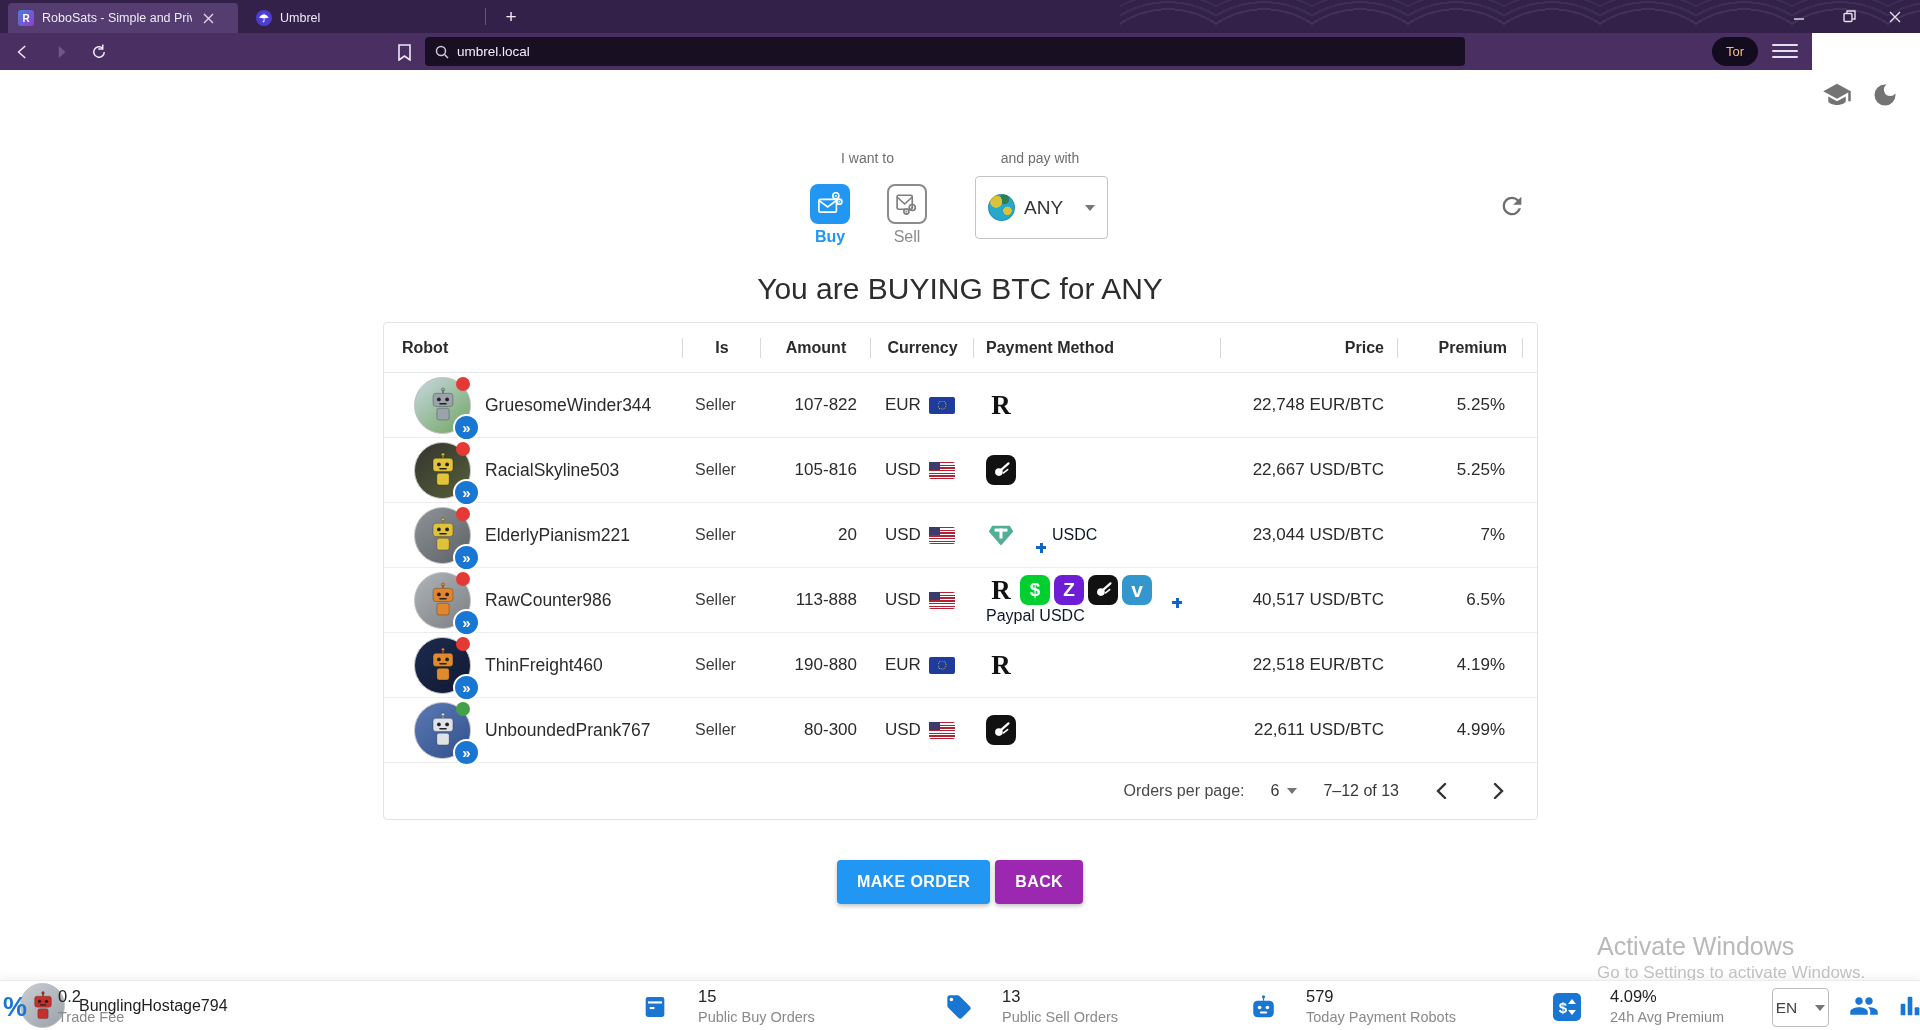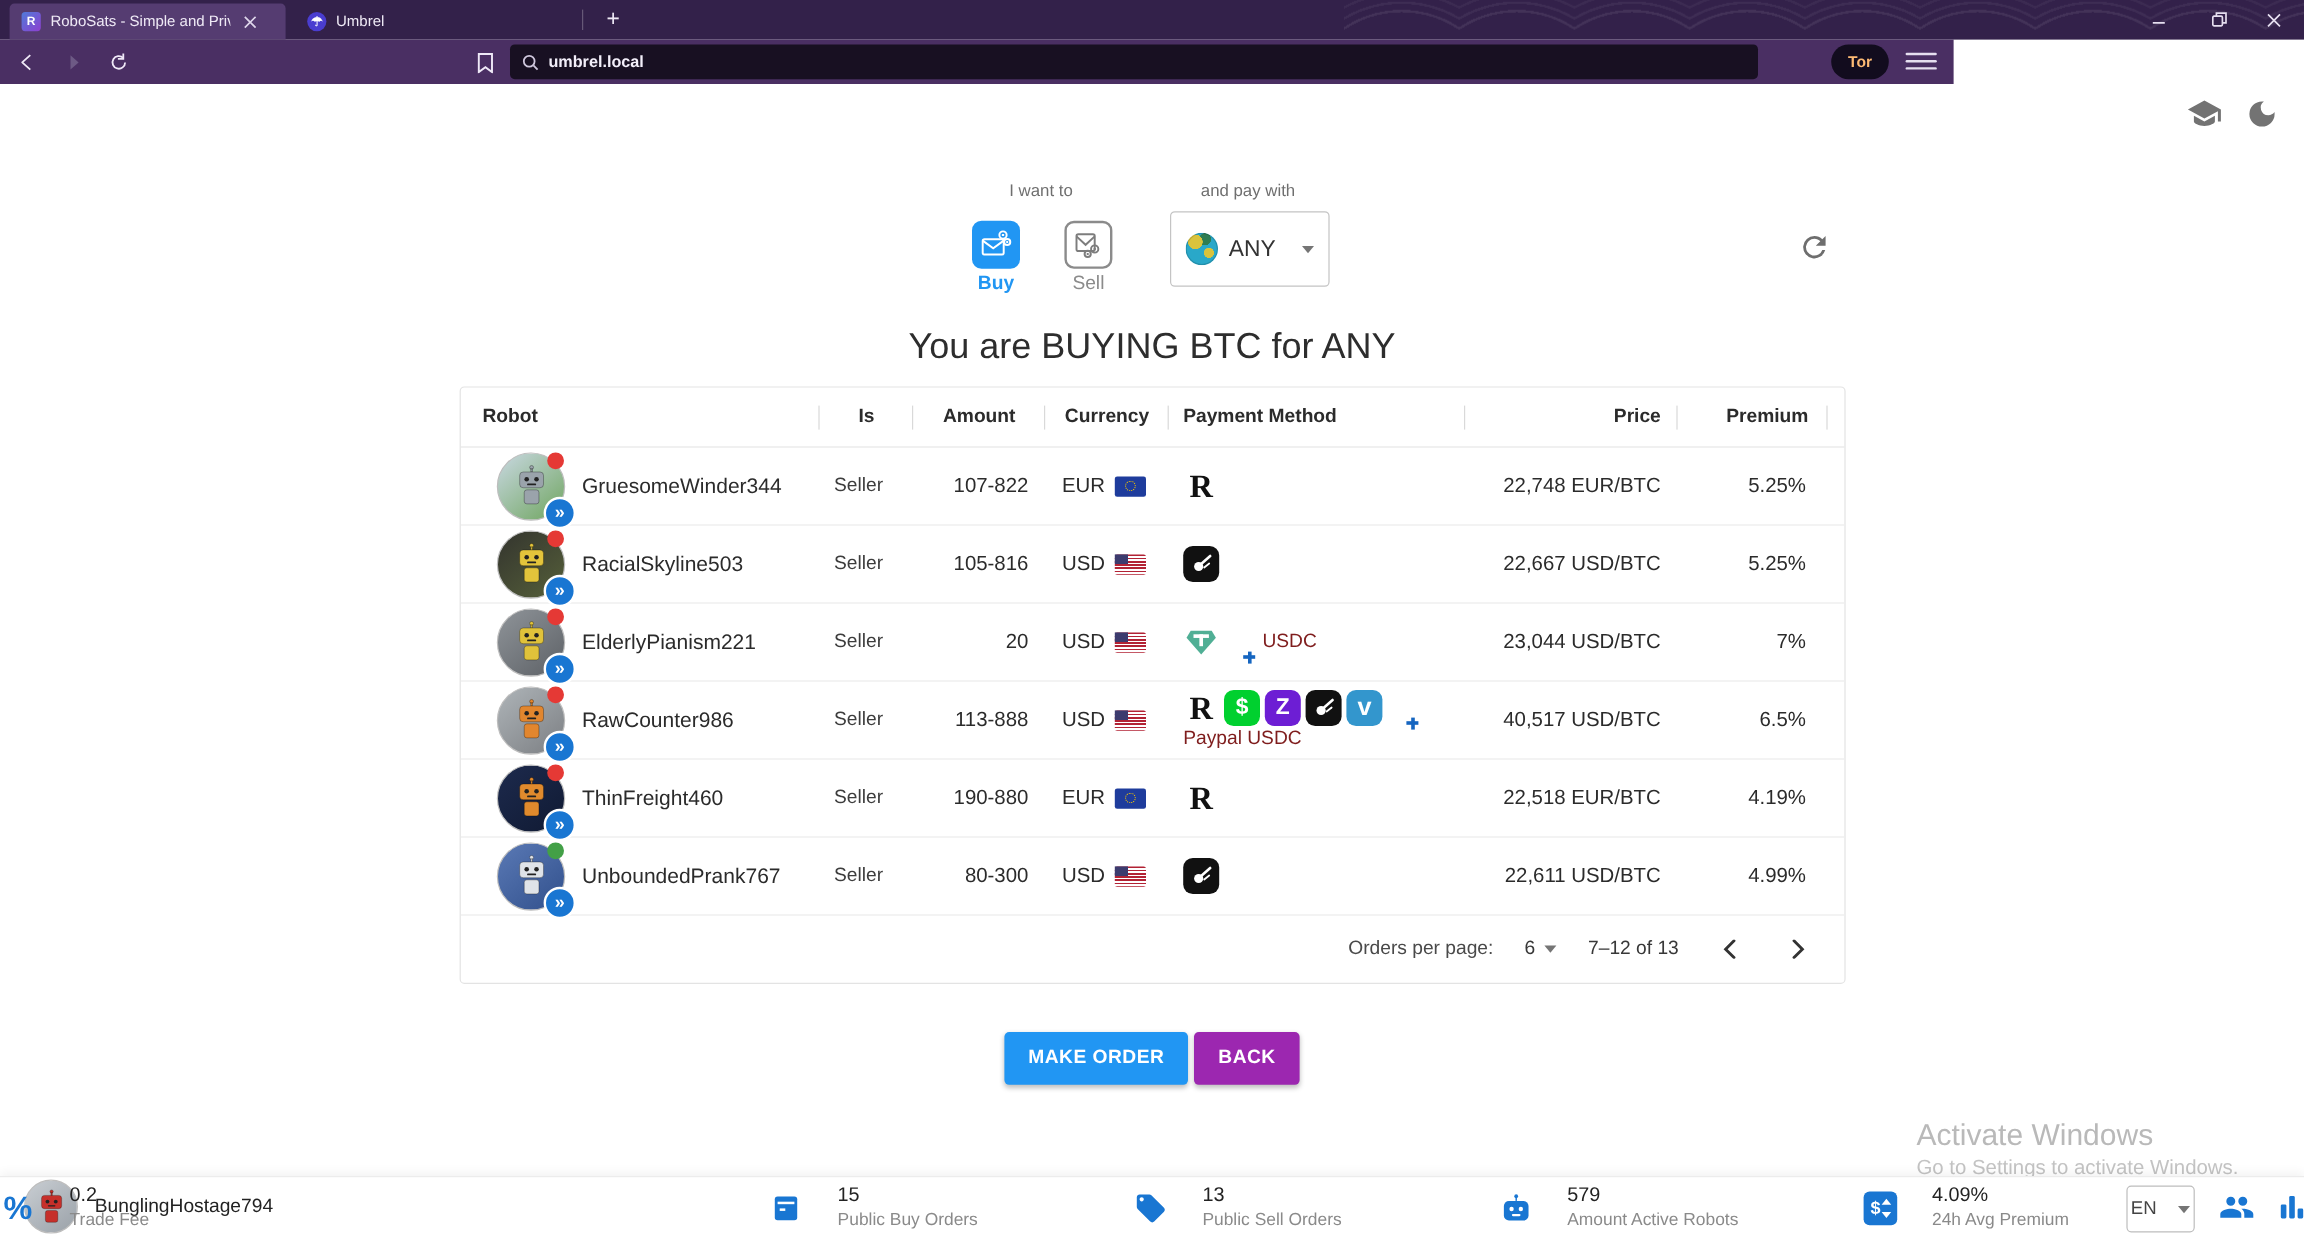--- a/index.html
+++ b/index.html
@@ -18,22 +18,22 @@
   .favicon { width:16px; height:16px; border-radius:3px; flex:0 0 auto; display:flex; align-items:center; justify-content:center; font-size:10px; color:#fff; font-weight:bold; }
   .fav-robosats { background:linear-gradient(135deg,#4f7bd9,#8e3fd0); }
   .fav-umbrel { background:#4a3dd0; border-radius:50%; font-size:11px; }
   .tab-close { width:16px; height:16px; display:flex; align-items:center; justify-content:center; border-radius:3px; }
   .tab-divider { position:absolute; left:485px; top:8px; width:1px; height:17px; background:rgba(255,255,255,.25); }
   .newtab { position:absolute; left:498px; top:4px; width:26px; height:26px; color:#efeaf6;
     font-size:19px; display:flex; align-items:center; justify-content:center; border-radius:4px; }
   .winctl { position:absolute; top:0; height:33px; width:42px; display:flex; align-items:center; justify-content:center; }
   .winctl svg { stroke:#e6dff0; stroke-width:1.4; fill:none; }
 
-  .toolbar { position:absolute; left:0; top:33px; width:1628px; height:37px; background:#4a2f63;
-    display:flex; align-items:center;font-weight:bold; }
+  .toolbar { position:absolute; left:0; top:33px; width:1812px; height:37px; background:#4a2f63;
+    display:flex; align-items:center; }
   .navbtn { width:30px; height:28px; margin-left:8px; display:flex; align-items:center; justify-content:center; border-radius:4px; }
   .urlbar { position:absolute; left:425px; top:4px; width:1040px; height:29px; background:#181022;
     border-radius:4px; display:flex; align-items:center; padding:0 10px; gap:8px; }
   .urlbar .urltext { color:#f3effa; font-size:13.5px; }
   .bookmark-btn { position:absolute; left:390px; top:5px; width:28px; height:28px; display:flex; align-items:center; justify-content:center; }
   .torbtn { position:absolute; right:54px; top:4px; height:29px; padding:0 14px; border-radius:15px;
     background:#120c1e; color:#fdba74; font-size:13px; display:flex; align-items:center; }
   .menubtn { position:absolute; right:14px; top:6px; width:26px; height:24px; display:flex; flex-direction:column; justify-content:center; gap:4px; }
   .menubtn i { display:block; height:2px; background:#e6dff0; border-radius:1px; }
 
@@ -94,21 +94,21 @@
   .c-amount { text-align:right; padding-right:14px; }
   .c-currency { display:flex; align-items:center; gap:8px; padding-left:14px; }
   .flag { position:relative; width:26px; height:17px; border-radius:2px; flex:0 0 auto; display:inline-block; }
   .flag-eu { background:#1e3c9c; }
   .flag-eu .eu-ring { position:absolute; left:50%; top:50%; width:9px; height:9px; transform:translate(-50%,-50%);
     border:1.6px dotted #f3c500; border-radius:50%; }
   .flag-us { background:repeating-linear-gradient(180deg,#b22234 0 1.4px,#fff 1.4px 2.7px); }
   .flag-us .us-canton { position:absolute; left:0; top:0; width:11px; height:8px; background:#3c3b6e; }
   .c-pay { padding-left:12px; }
   .pay-icons { display:flex; align-items:center; gap:4px; }
-  .pay-text { font-size:16px; color:#7f1d1d; margin-top:2px; }
+  .pay-text { font-size:16px; color:#0f172a; margin-top:2px; }
   .pay-text.inline { margin:0; }
   .pi { width:30px; height:30px; border-radius:8px; display:flex; align-items:center; justify-content:center;
     font-weight:bold; color:#fff; flex:0 0 auto; }
   .pi-revolut { background:transparent; color:#111; font-size:27px; font-family:"Liberation Serif",serif; font-weight:bold; }
   .pi-strike { background:#111; }
   .pi-cashapp { background:#00d02f; font-size:19px; }
   .pi-zelle { background:#6d1ed4; font-size:19px; }
   .pi-venmo { background:#3396cd; font-size:21px; text-transform:lowercase; }
   .pi-tether { background:transparent; }
   .pi-more { background:transparent; display:grid; grid-template-columns:12px 12px; grid-template-rows:12px 12px; gap:2px; width:28px; height:28px; }
@@ -667,21 +667,21 @@
             <rect x="11.5" y="4" width="1" height="2.4"></rect>
      <rect x="3.5" y="6.5" width="17" height="13.5" rx="3.5"></rect>
           </g>
      <circle cx="8.8" cy="12" r="1.5" fill="#fff"></circle>
           <circle cx="15.2" cy="12" r="1.5" fill="#fff"></circle>
      <rect x="9" y="15.4" width="6" height="1.6" rx="0.8" fill="#fff"></rect>
         </svg>
       </span>
     <span>
       <div class="sval">579</div>
-      <div class="slab">Amount Active Robots</div>
+      <div class="slab">Today Payment Robots</div>
     </span>
   </div>
 
   <div class="stat">
     <span class="sicon">
         <span class="price-ic">$</span>
       </span>
     <span>
       <div class="sval">4.09%</div>
       <div class="slab">24h Avg Premium</div>

